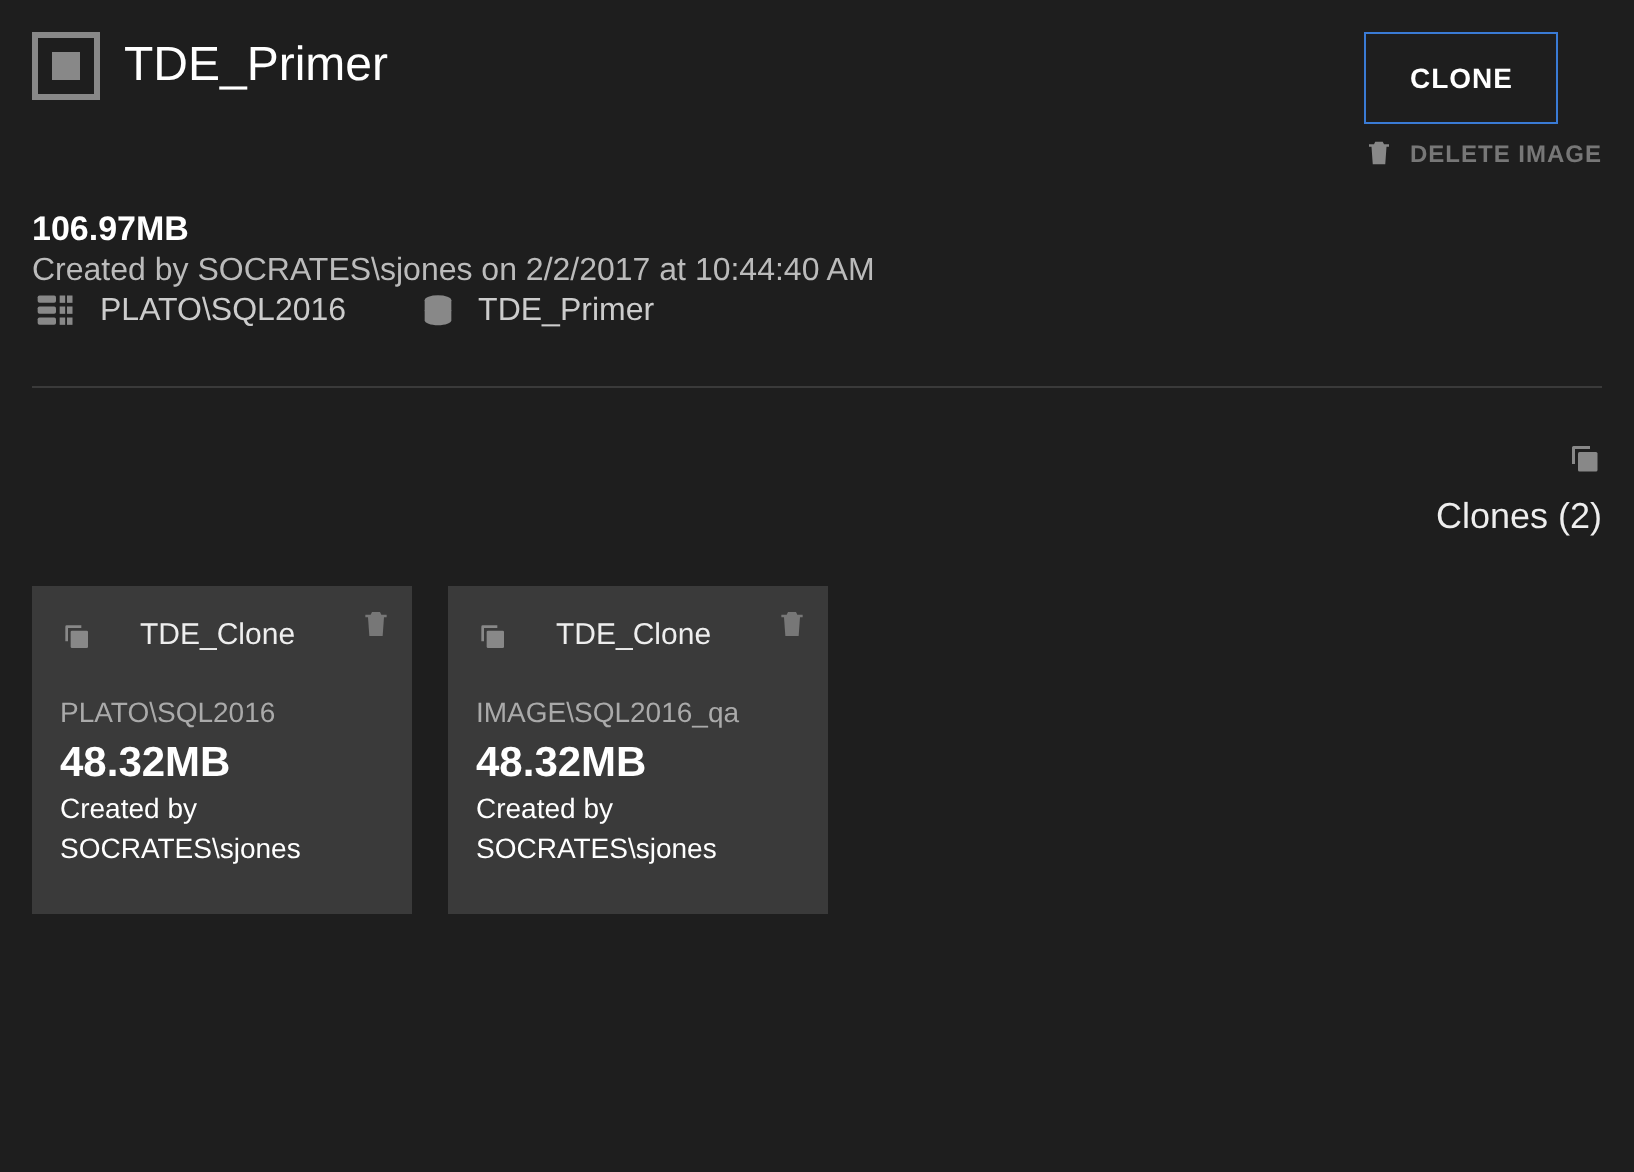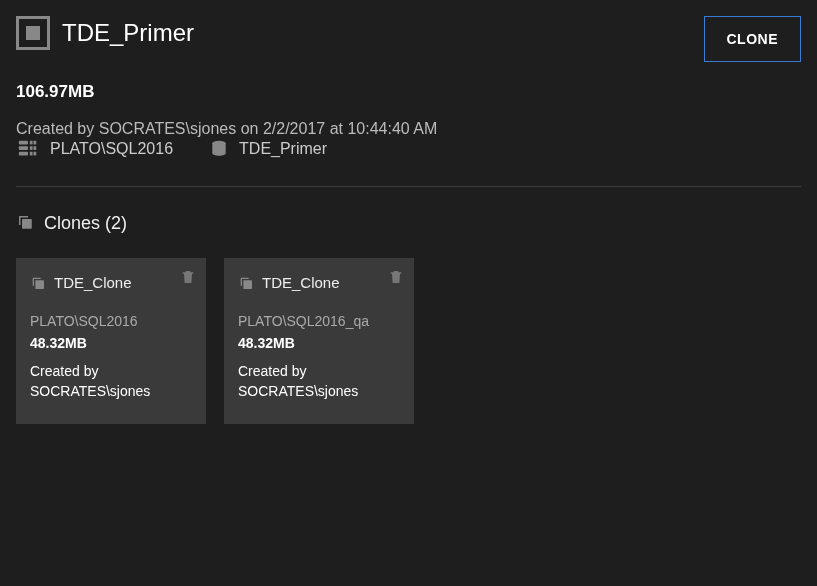--- a/index.html
+++ b/index.html
@@ -64,21 +64,21 @@
       letter-spacing: 0.5px;
       display: flex;
       gap: 8px;
       align-items: center;
       cursor: pointer;
     }
     .size-line {
       font-size: 17px;
       color: #fff;
       font-weight: 700;
-      margin-bottom: 18px;
+      margin-bottom: 2px;
     }
     .created-line {
       font-size: 16px;
       color: #bbb;
     }
     .meta-row {
       display: flex;
       align-items: center;
       gap: 36px;
       padding-bottom: 26px;
@@ -89,40 +89,41 @@
       display: flex;
       align-items: center;
       gap: 10px;
       color: #ccc;
       font-size: 16px;
     }
     .meta-spacer { flex: 1; }
     .icon { color: #888; flex-shrink: 0; }
     .clones-heading {
       display: flex;
-      align-items: flex-start;
+      align-items: flex-end;
       gap: 10px;
       font-size: 18px;
       color: #eee;
       margin-bottom: 24px;
+      flex-direction: column;
     }
     .cards {
       display: flex;
       gap: 18px;
     }
     .card {
       background: #3a3a3a;
       width: 190px;
       padding: 16px 14px 22px 14px;
       position: relative;
     }
     .card-top {
       display: flex;
       align-items: center;
-      gap: 8px;
+      gap: 24px;
       margin-bottom: 22px;
     }
     .card-title {
       font-size: 15px;
       color: #eee;
     }
     .card-trash {
       position: absolute;
       top: 10px;
       right: 10px;
@@ -132,42 +133,50 @@
     .card-server {
       color: #aaa;
       font-size: 14px;
       margin-bottom: 6px;
       white-space: nowrap;
       overflow: hidden;
     }
     .card-size {
       color: #fff;
       font-weight: 700;
-      font-size: 14px;
-      margin-bottom: 10px;
+      font-size: 21px;
+      margin-bottom: 0;
     }
     .card-created {
       color: #ffffff;
       font-size: 14px;
       line-height: 1.45;
     }
     svg { display: block; }
   </style>
 </head>
 <body>
 
 <div class="header-row">
   <div class="title-wrap">
     <div class="logo-box">
       <div class="logo-inner"></div>
     </div>
     <h1 class="page-title">TDE_Primer</h1>
   </div>
   <div class="right-actions">
     <button class="clone-btn">CLONE</button>
+    <div class="delete-img-link">
+      <span class="icon">
+        <svg width="15" height="17" viewBox="0 0 24 24" fill="currentColor">
+            <path d="M6 7h12l-1 14H7L6 7zm3-4h6l1 2h4v2H4V5h4l1-2z"></path>
+          </svg>
+      </span>
+      <span>DELETE IMAGE</span>
+    </div>
   </div>
 </div>
 
 <div class="size-line">106.97MB</div>
 <div class="created-line">Created by SOCRATES\sjones on 2/2/2017 at 10:44:40 AM</div>
 
 <div class="meta-row">
   <div class="meta-item">
     <span class="icon">
       <svg width="24" height="22" viewBox="0 0 24 24" fill="currentColor">
@@ -239,20 +248,20 @@
     </span>
     <div class="card-top">
       <span class="icon">
         <svg width="16" height="16" viewBox="0 0 24 24" fill="currentColor">
             <rect x="8" y="8" width="13" height="13" rx="1"></rect>
             <path d="M4 16V5a1 1 0 011-1h11v2H6v10H4z"></path>
           </svg>
       </span>
       <span class="card-title">TDE_Clone</span>
     </div>
-    <div class="card-server">PLATO\SQL2016_qa</div>
+    <div class="card-server">IMAGE\SQL2016_qa</div>
     <div class="card-size">48.32MB</div>
     <div class="card-created">
       <span>Created by</span><br>
       <span>SOCRATES\sjones</span>
     </div>
   </div>
 </div>
 
 </body></html>

